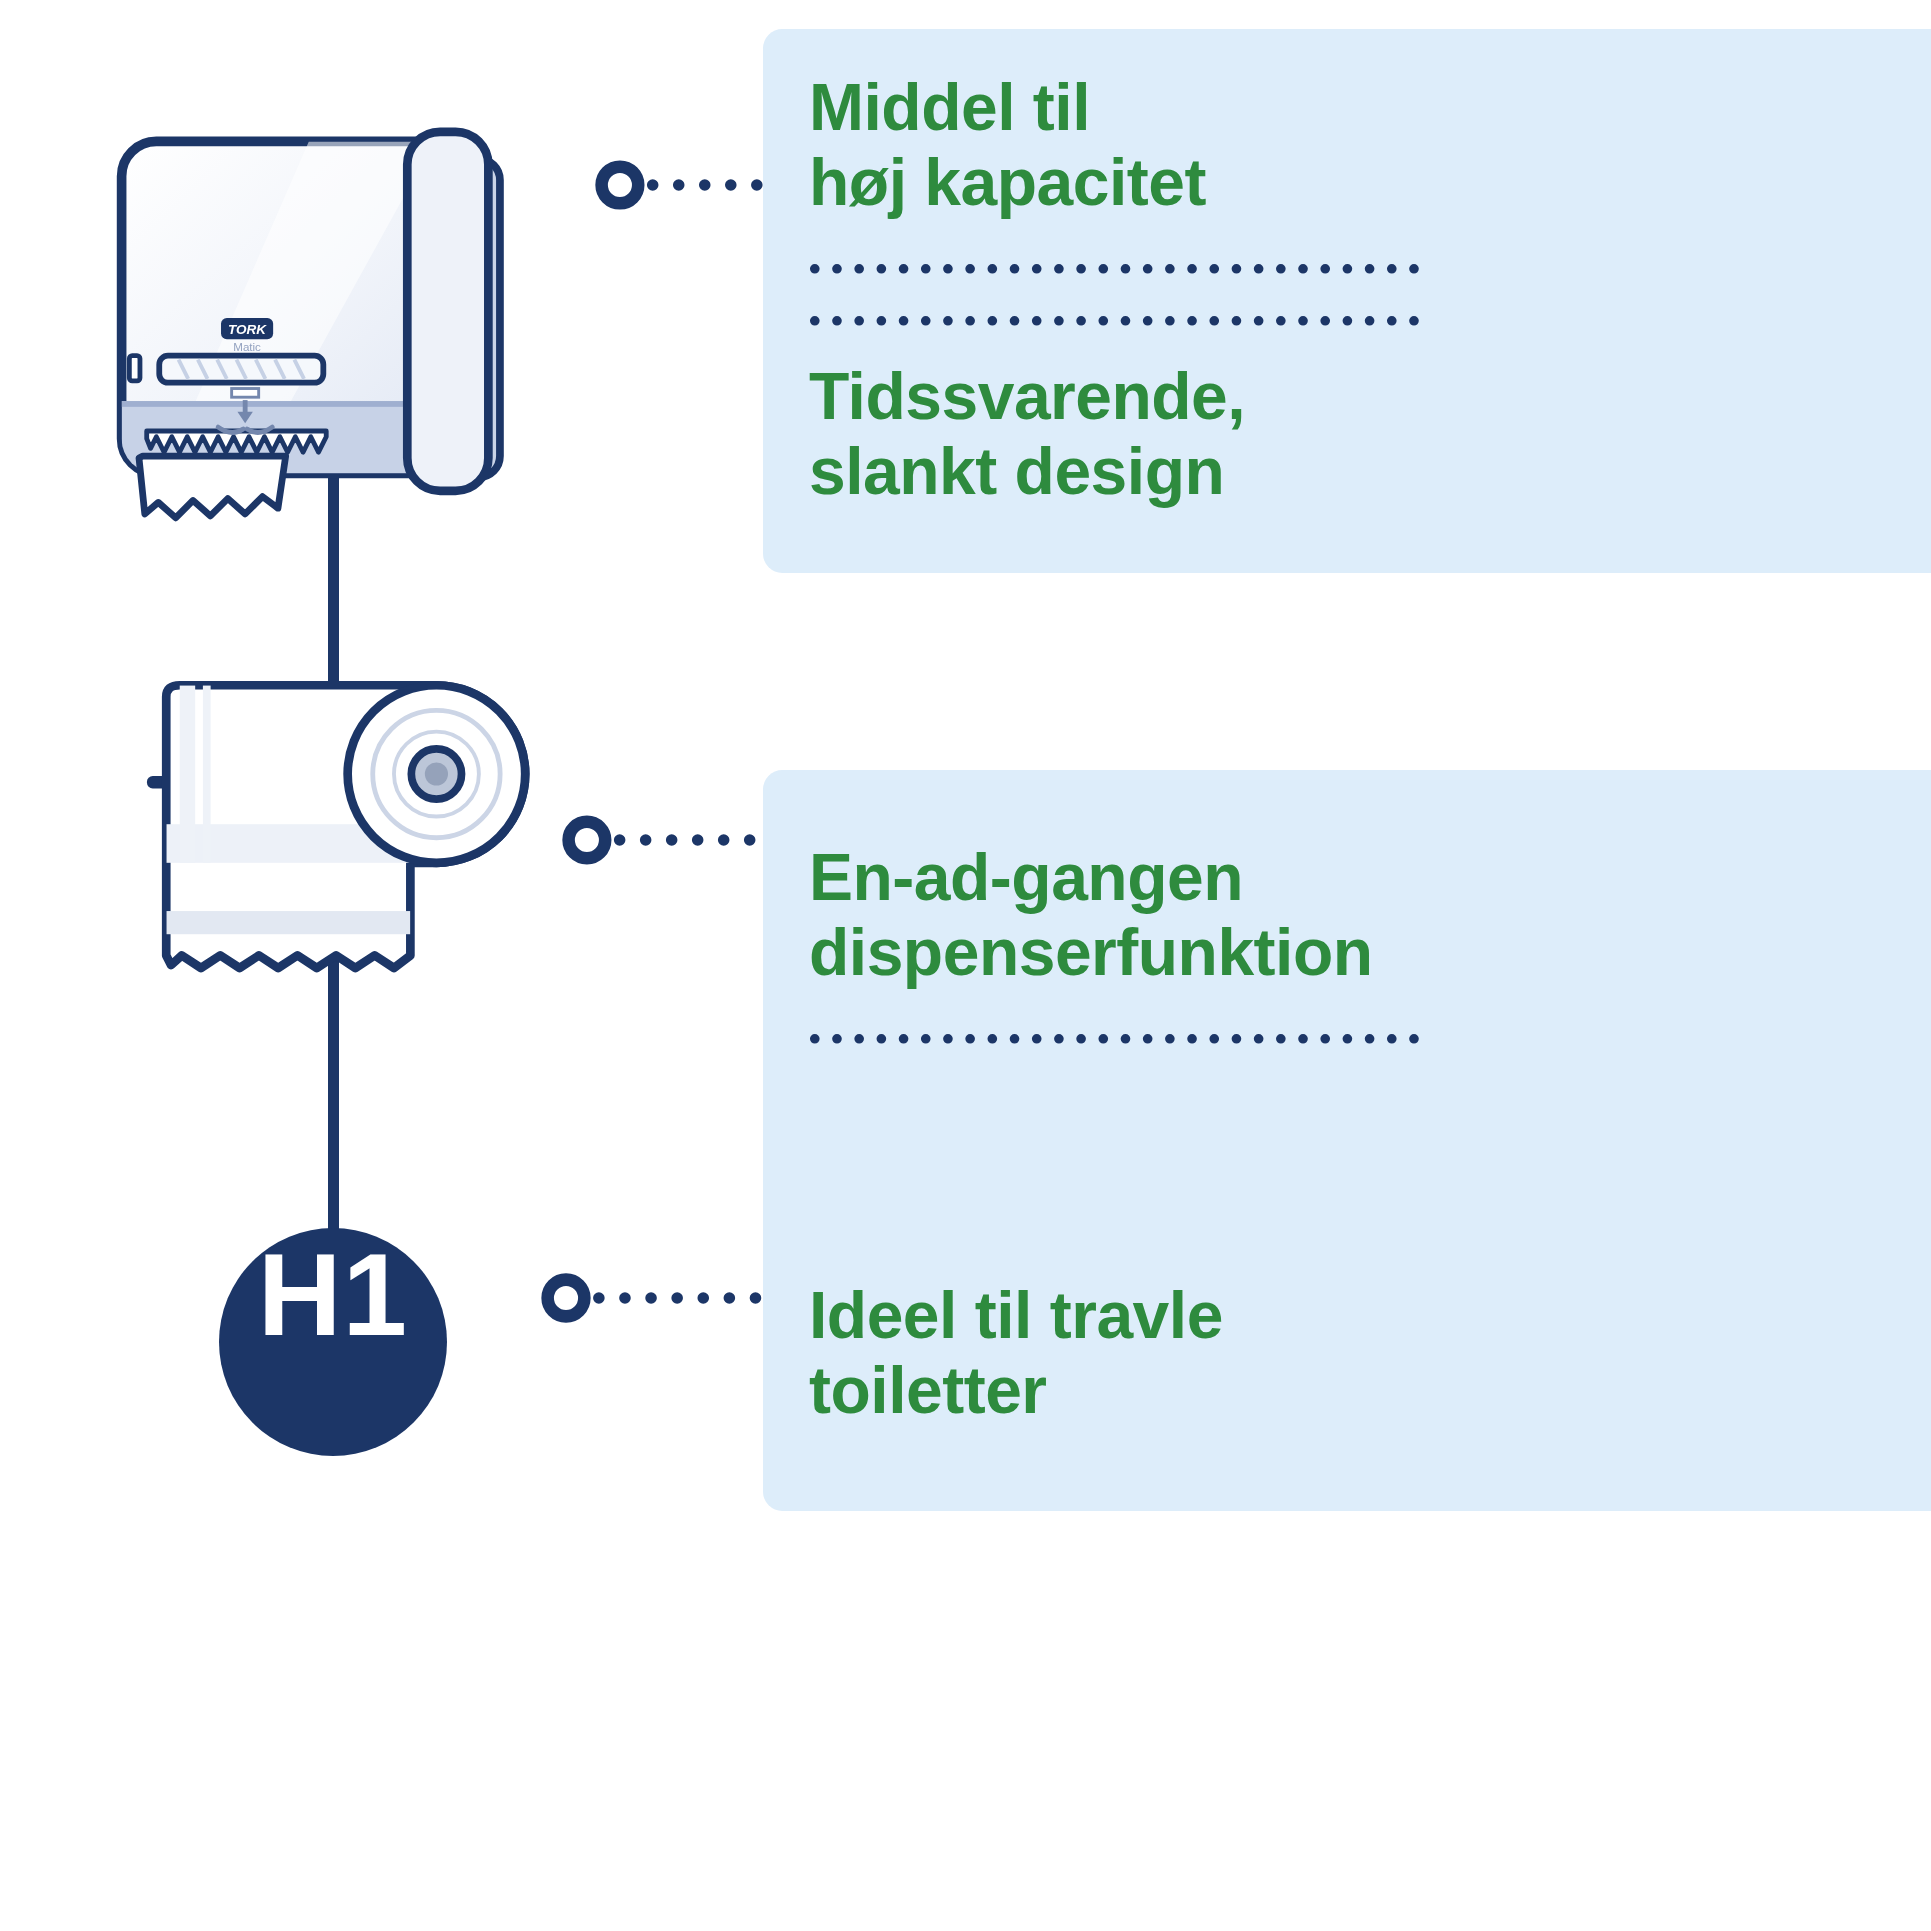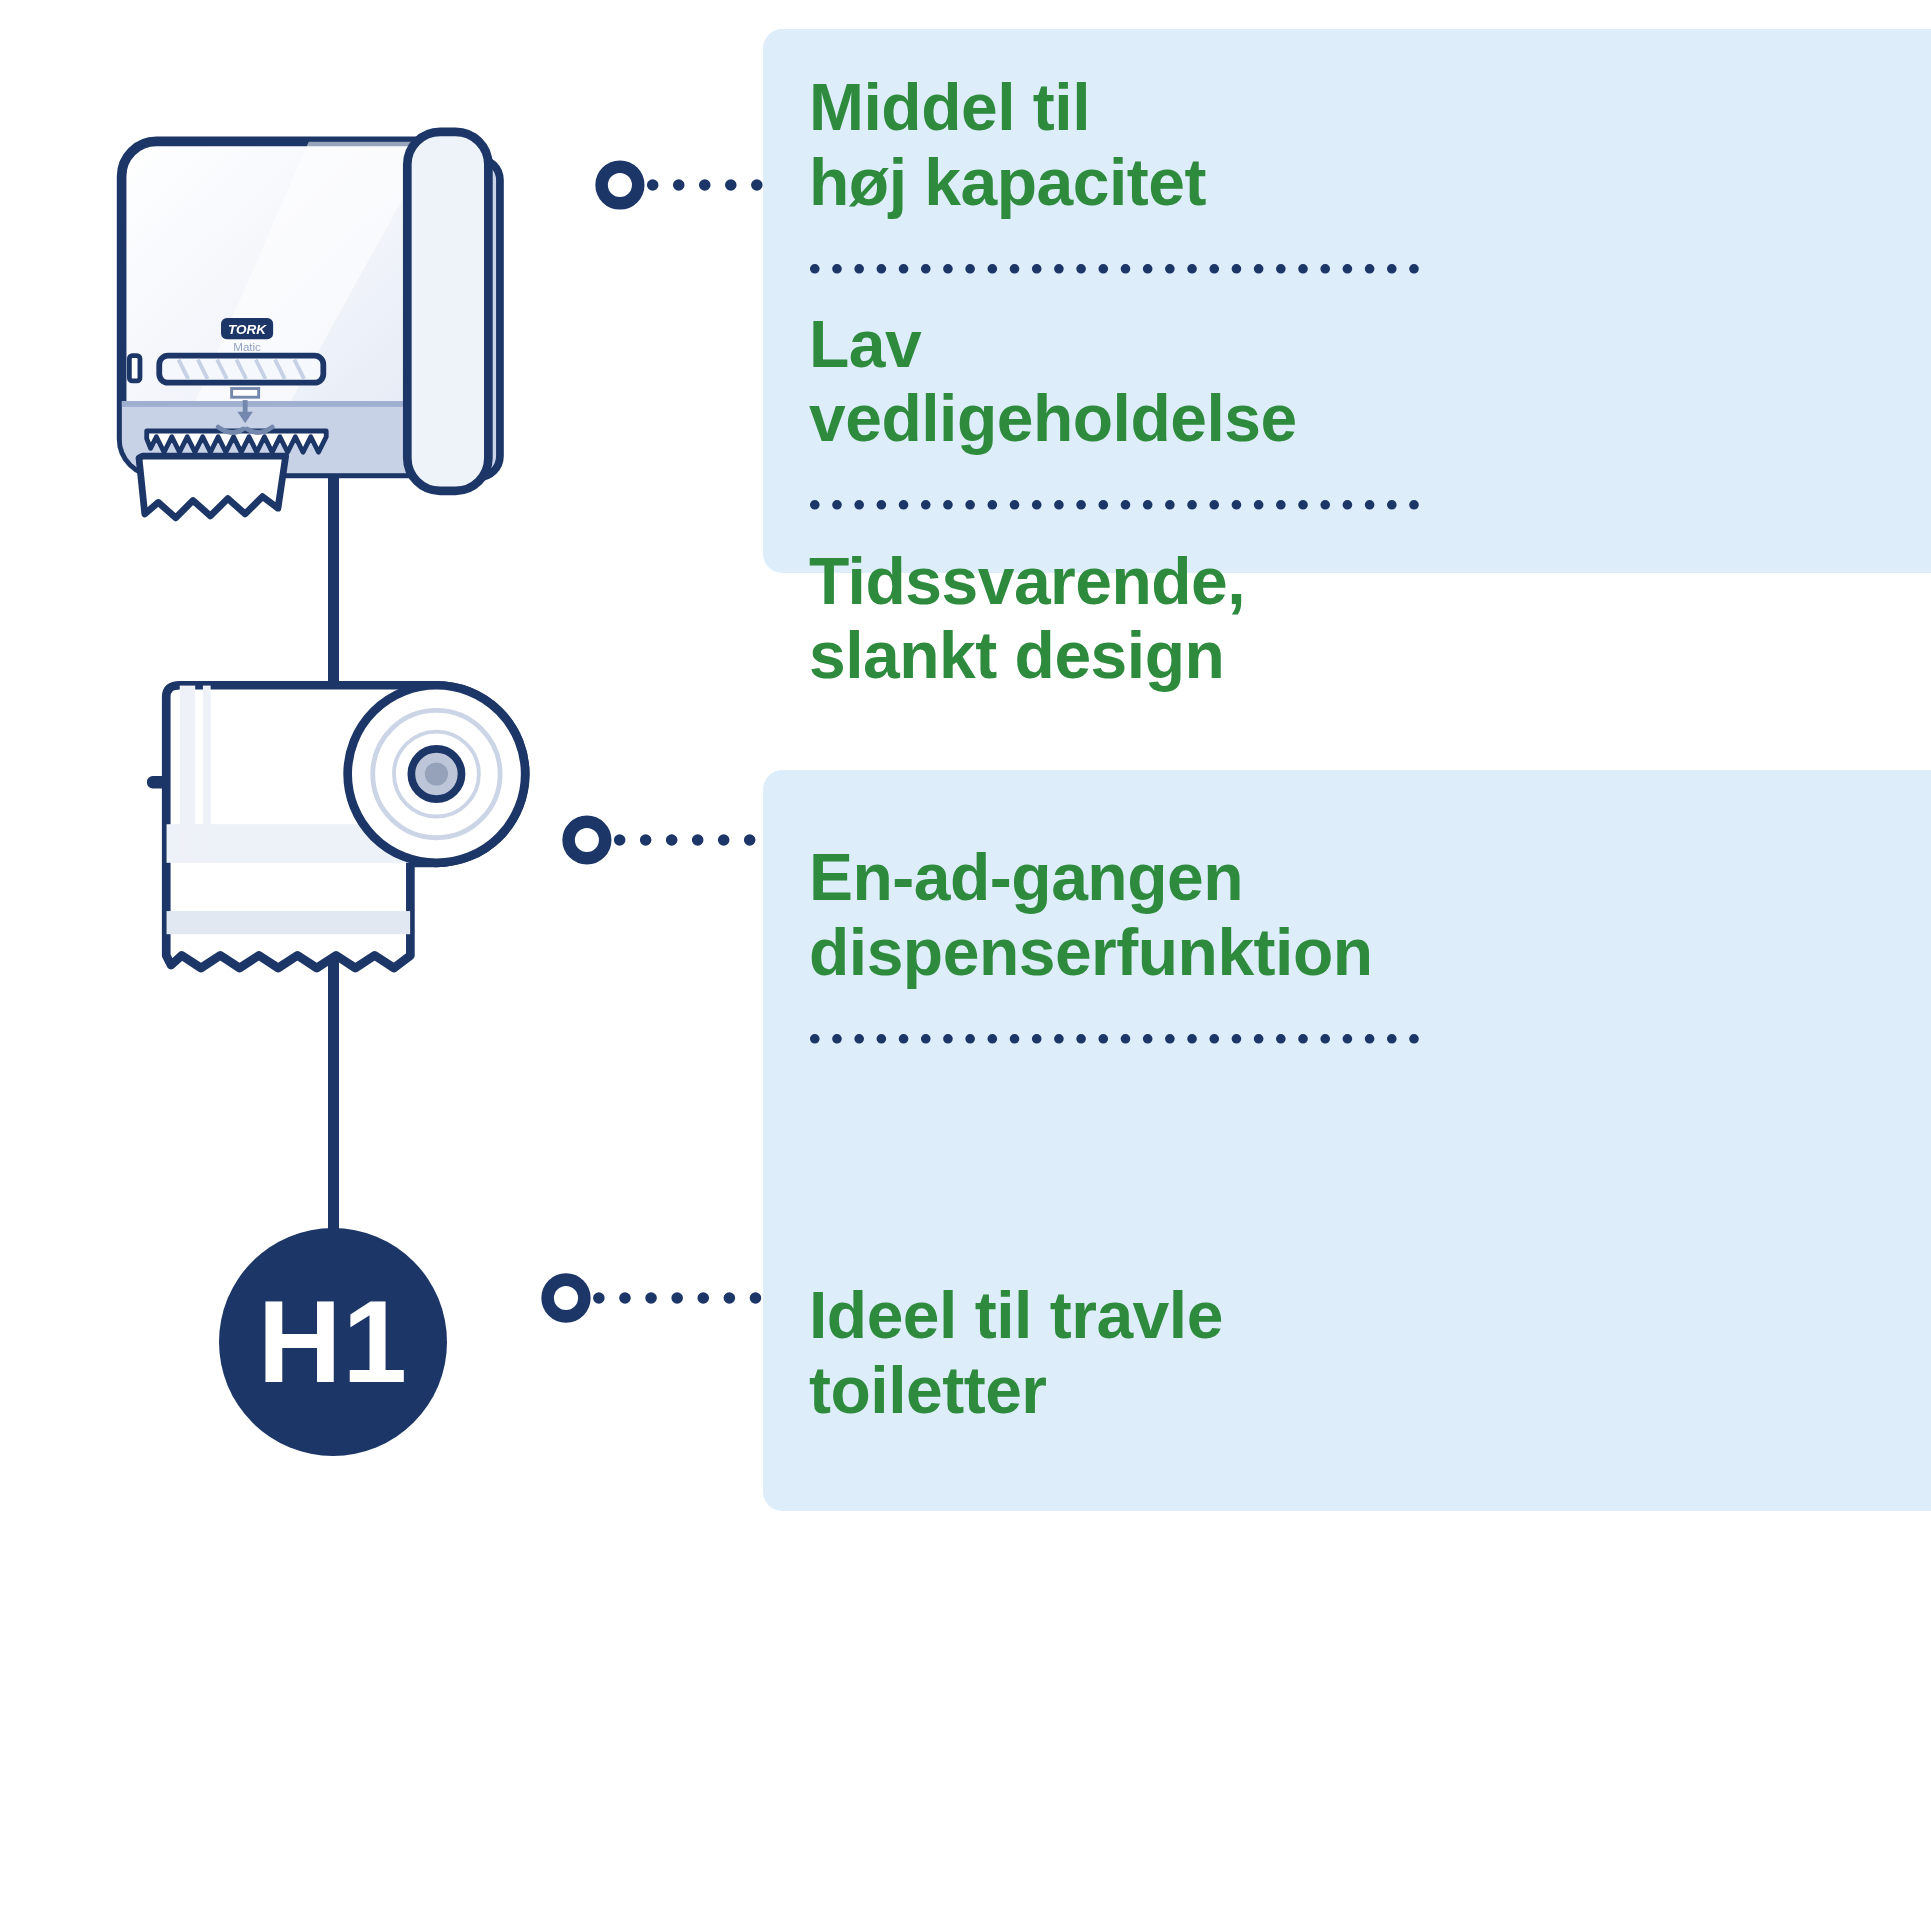--- a/index.html
+++ b/index.html
@@ -14,21 +14,21 @@
   .panel-3{top:1257px;height:254px;padding-top:21px;}
   .feature{font-size:66px;font-weight:700;color:#2e8b3e;line-height:1.13;letter-spacing:-0.5px;
            margin:0;white-space:pre-line;}
   .divider{margin:41px 0 35px 0;height:11.6px;}
 
   
   .vline{position:absolute;left:328px;top:473px;width:10.6px;height:768px;background:#1c3667;}
 
   
   .badge{position:absolute;left:219px;top:1228px;width:228px;height:228px;border-radius:50%;
-         background:#1c3667;display:flex;align-items:center;justify-content:center;}
+         background:#1c3667;display:flex;justify-content:center;}
   .badge span{color:#ffffff;font-size:116px;font-weight:700;letter-spacing:1px;}
 
   
   .dispenser{position:absolute;left:106px;top:126px;}
   .roll{position:absolute;left:135px;top:637px;}
 
   
   .connector{position:absolute;}
   .c1{left:591px;top:156px;}
   .c2{left:558px;top:811px;}
@@ -128,22 +128,20 @@
   </svg>
 
   <section class="panel panel-1">
     <h2 class="feature">Middel til
 høj kapacitet</h2>
     <div class="divider">
       <svg viewBox="0 0 655 12" width="632" height="11.6">
         <line x1="6" y1="6" x2="649" y2="6" stroke="#1c3667" stroke-width="10" stroke-linecap="round" stroke-dasharray="0 23"></line>
       </svg>
     </div>
-    <h2 class="feature">Lav
-vedligeholdelse</h2>
     <div class="divider">
       <svg viewBox="0 0 655 12" width="632" height="11.6">
         <line x1="6" y1="6" x2="649" y2="6" stroke="#1c3667" stroke-width="10" stroke-linecap="round" stroke-dasharray="0 23"></line>
       </svg>
     </div>
     <h2 class="feature">Tidssvarende,
 slankt design</h2>
   </section>
 
   <section class="panel panel-2">

